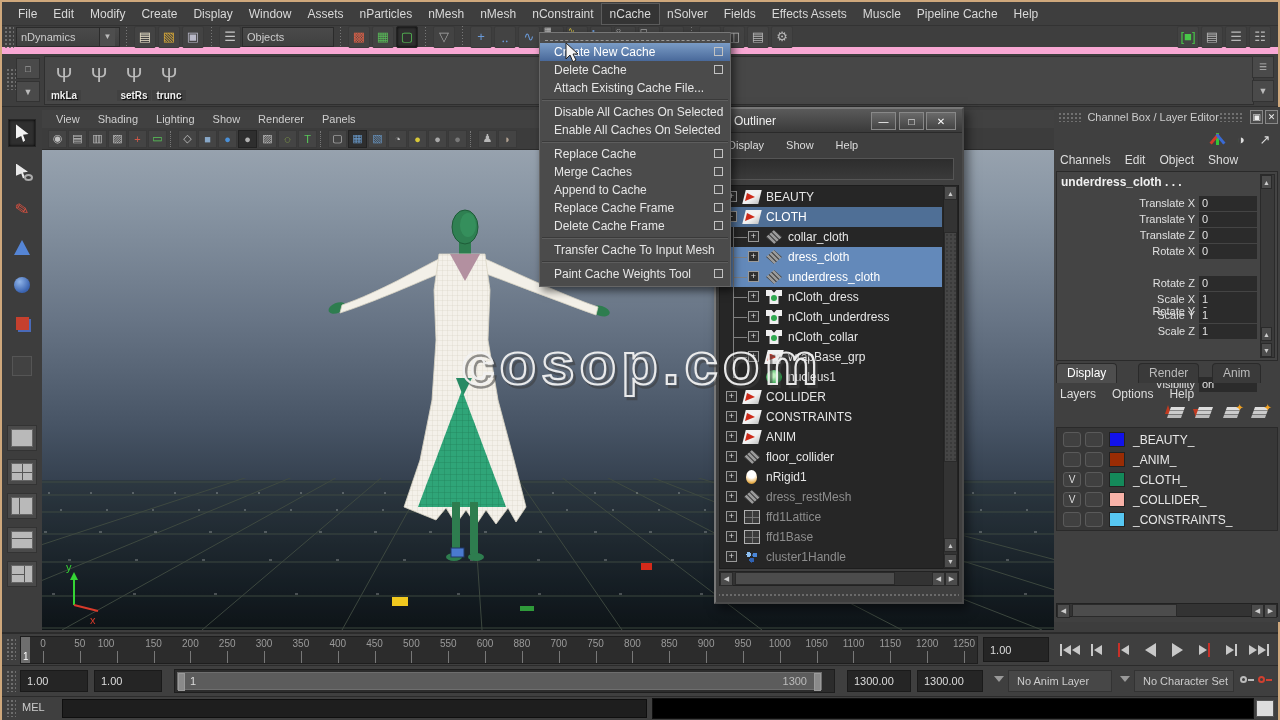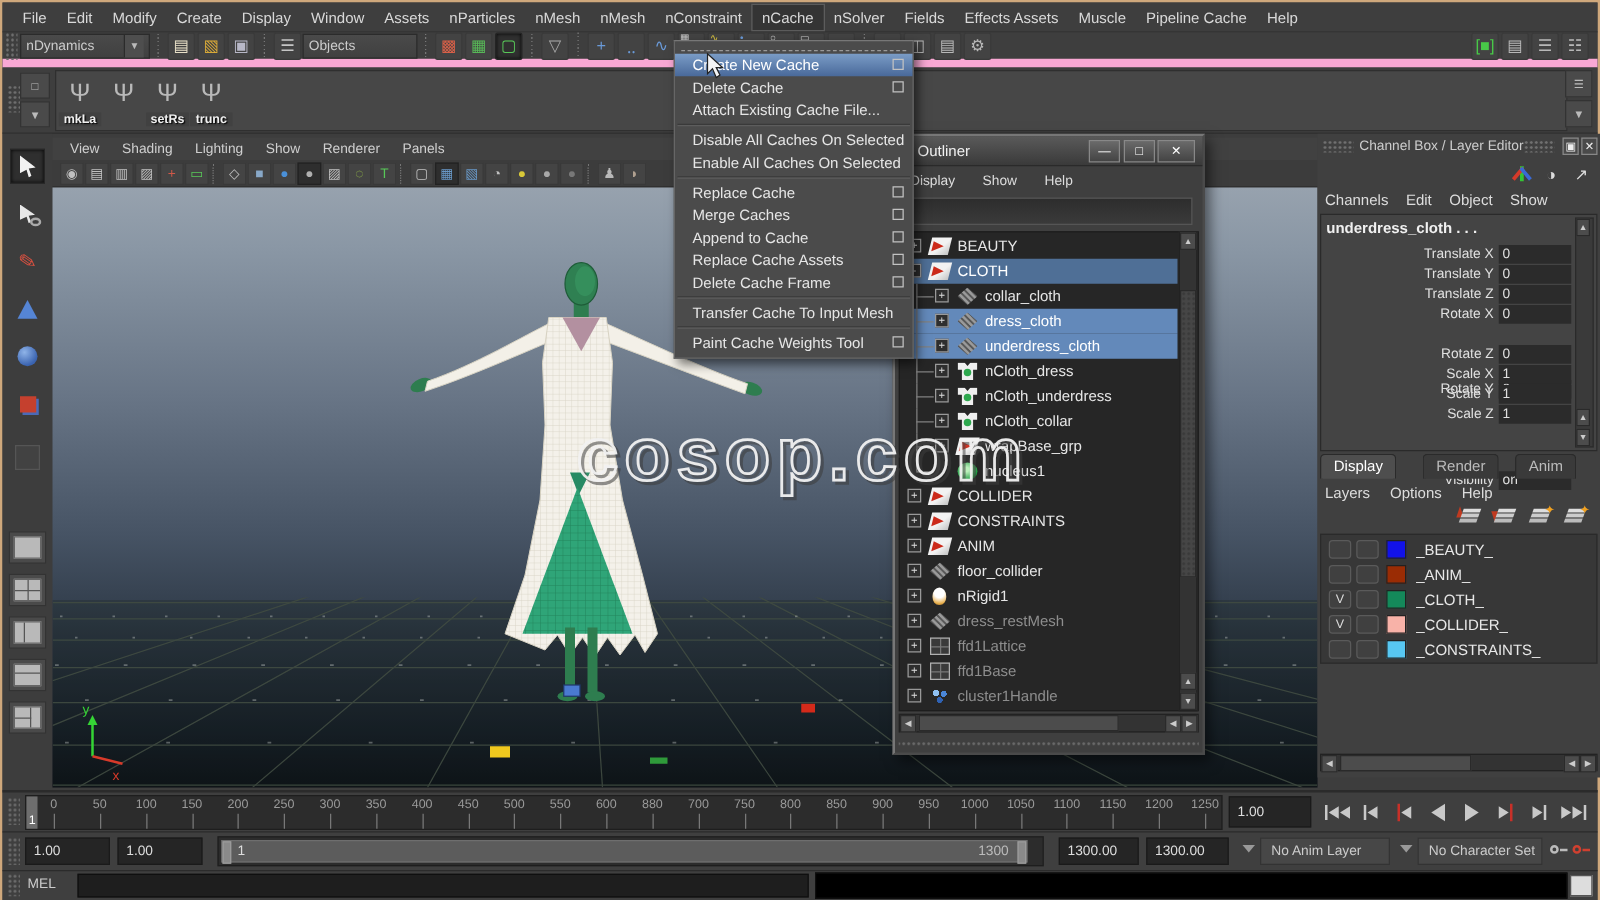--- a/index.html
+++ b/index.html
@@ -818,21 +818,21 @@
       </div>
       <div class="mi">
         <span>Merge Caches</span>
         <span class="obox"></span>
       </div>
       <div class="mi">
         <span>Append to Cache</span>
         <span class="obox"></span>
       </div>
       <div class="mi">
-        <span>Replace Cache Assets</span>
+        <span>Replace Cache Frame</span>
         <span class="obox"></span>
       </div>
       <div class="mi">
         <span>Delete Cache Frame</span>
         <span class="obox"></span>
       </div>
       <div class="msep"></div>
       <div class="mi">
         <span>Transfer Cache To Input Mesh</span>
       </div>
@@ -853,21 +853,21 @@
 
   <div id="timeline">
     <span class="grip" style="position:absolute;left:2px;top:4px"></span>
     <div id="tl-track">
       <div id="playhead"></div>
       <div id="ticks">
           <span class="tick-label" style="left: 22px;">0</span>
           <span class="tick-mark" style="left: 22px;"></span>
           <span class="tick-label" style="left: 58.84px;">50</span>
           <span class="tick-mark" style="left: 58.84px;"></span>
-          <span class="tick-label" style="left: 96px; text-align: center;">100</span>
+          <span class="tick-label" style="left: 85px; text-align: center;">100</span>
           <span class="tick-mark" style="left: 95.68px;"></span>
           <span class="tick-label" style="left: 132.52px;">150</span>
           <span class="tick-mark" style="left: 132.52px;"></span>
           <span class="tick-label" style="left: 169.36px;">200</span>
           <span class="tick-mark" style="left: 169.36px;"></span>
           <span class="tick-label" style="left: 206.2px;">250</span>
           <span class="tick-mark" style="left: 206.2px;"></span>
           <span class="tick-label" style="left: 243.04px;">300</span>
           <span class="tick-mark" style="left: 243.04px;"></span>
           <span class="tick-label" style="left: 279.88px;">350</span>

